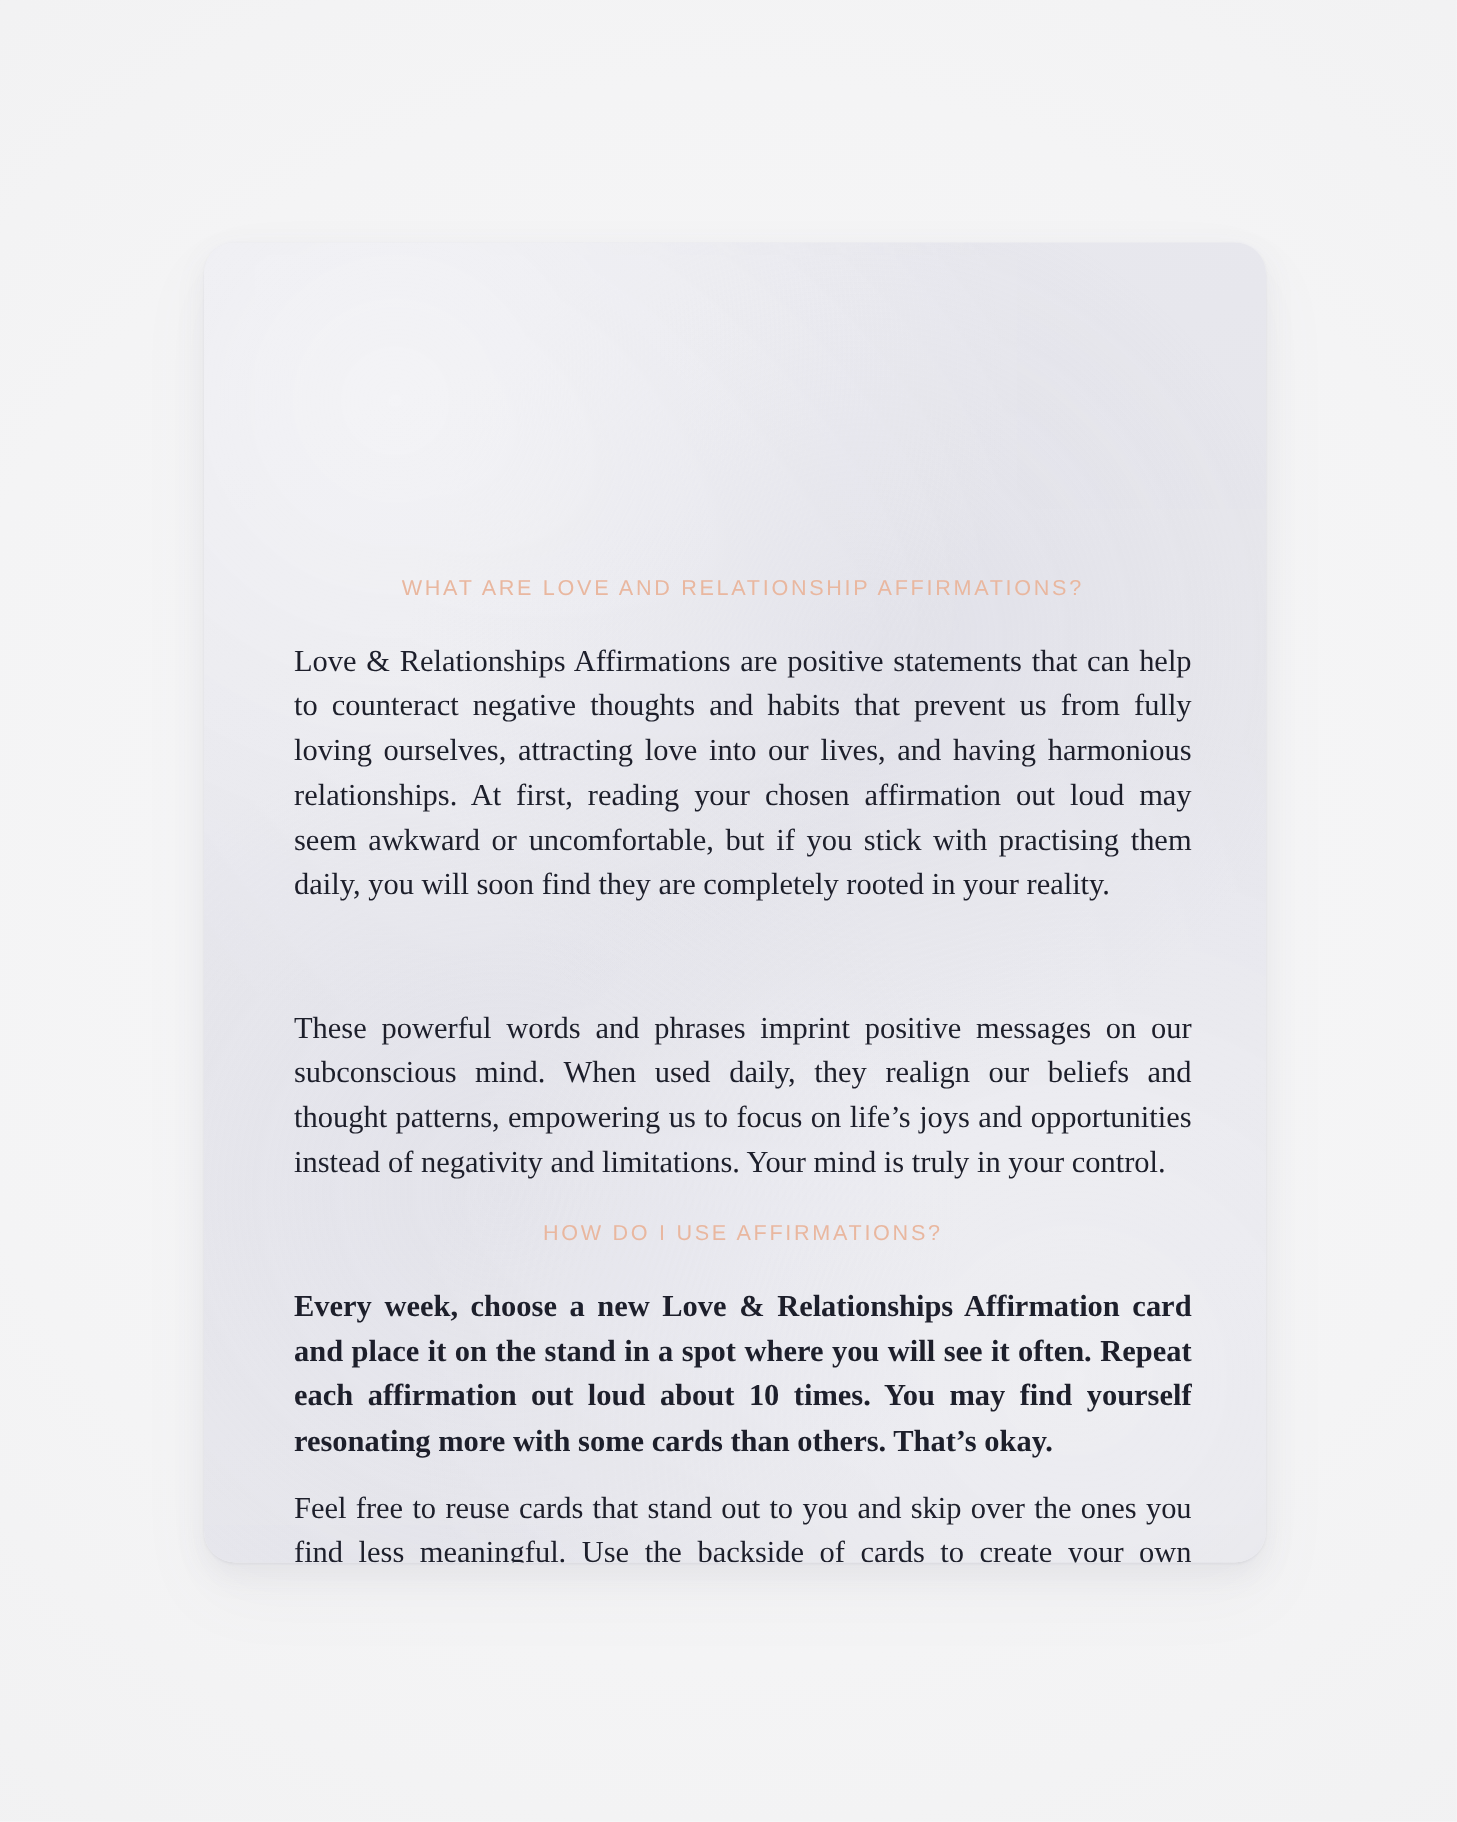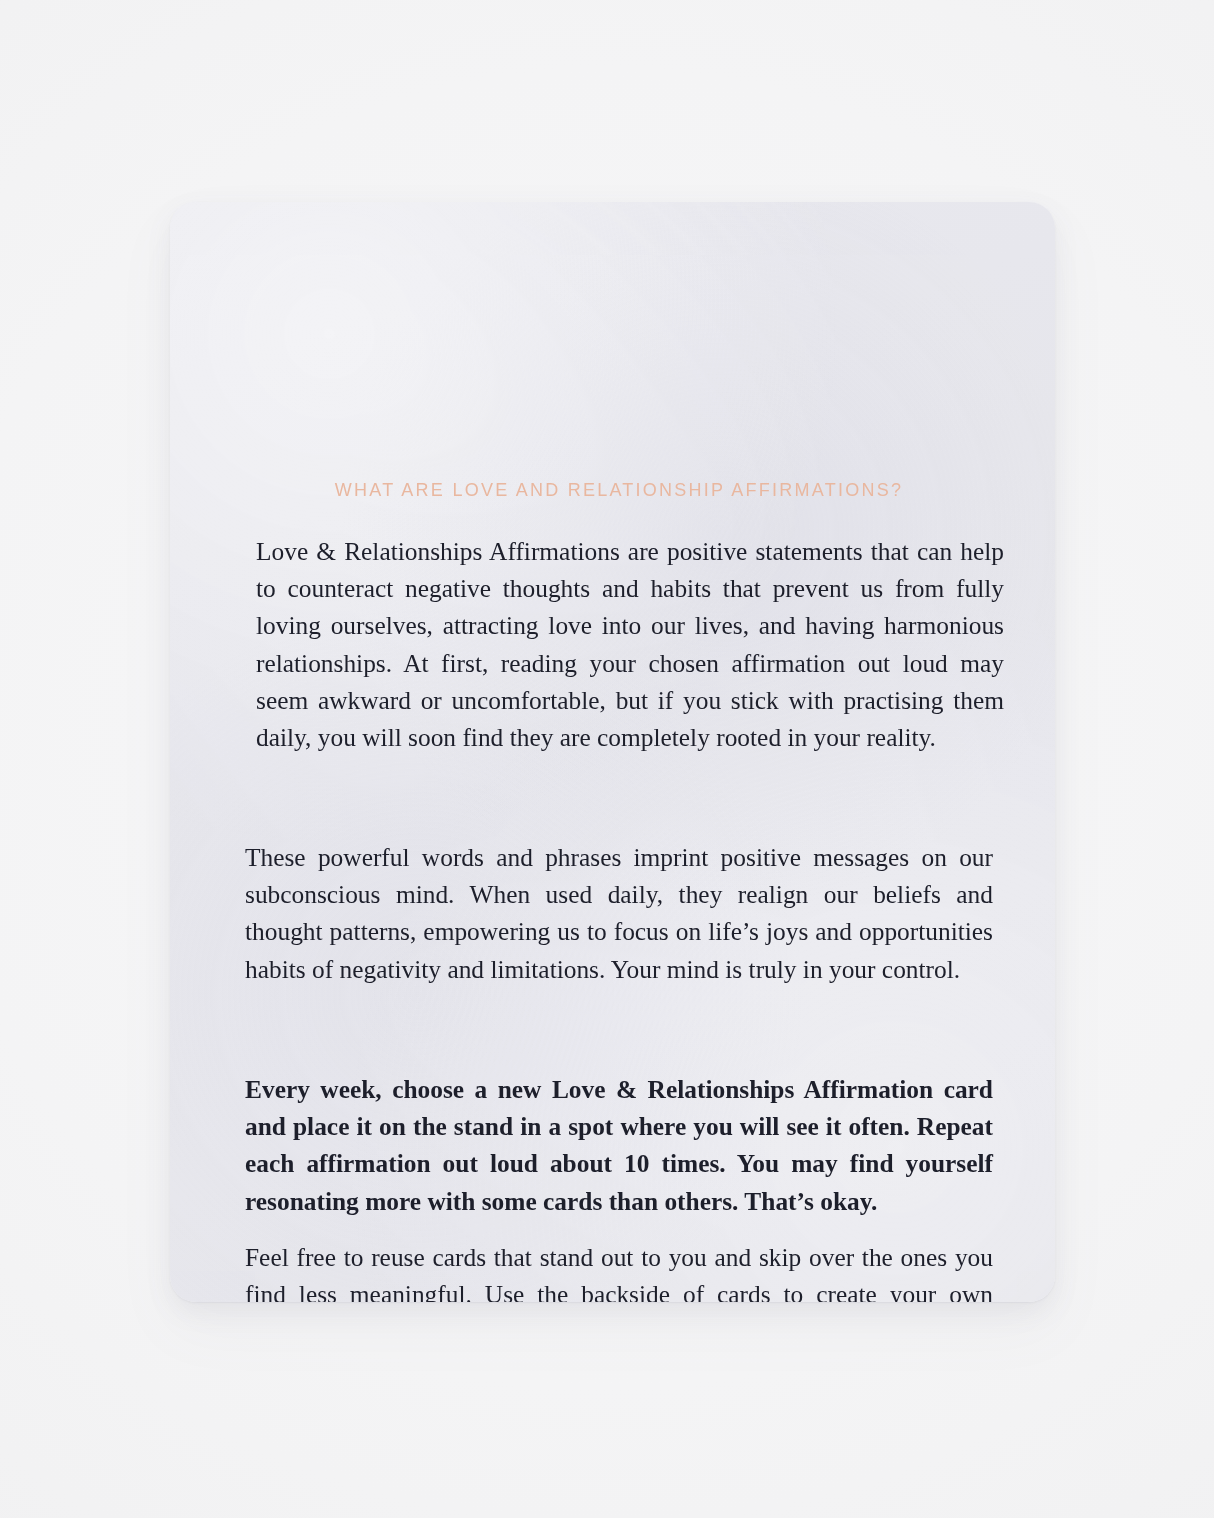--- a/index.html
+++ b/index.html
@@ -81,21 +81,21 @@
     line-height: 37.2px;
     color: #1d1f2b;
     text-align: justify;
     text-justify: inter-word;
     -webkit-hyphens: none;
     hyphens: none;
   }
 
   
   .h-1 { position: absolute; top: 278px;  left: 0; width: 100%; }
-  .p-1 { position: absolute; top: 331px;  left: 0; width: 100%; margin-left: 11px; }
+  .p-1 { position: absolute; top: 331px;  left: 0; width: 100%; }
 
   .h-2 { position: absolute; top: 583px;  left: 0; width: 100%; }
   .p-2 { position: absolute; top: 637px;  left: 0; width: 100%; }
 
   .h-3 { position: absolute; top: 815px;  left: 0; width: 100%; }
   .p-3 { position: absolute; top: 869px;  left: 0; width: 100%; font-weight: bold; }
   .p-4 { position: absolute; top: 1037px; left: 0; width: 100%; }
 </style>
 </head>
 <body>
@@ -110,23 +110,26 @@
     <div class="h-1">
       <h2 class="section-heading">WHAT ARE LOVE AND RELATIONSHIP AFFIRMATIONS?</h2>
     </div>
 
     <div class="p-1">
       <p class="body-text">Love &amp; Relationships Affirmations are positive statements that can help to counteract negative thoughts and habits that prevent us from fully loving ourselves, attracting love into our lives, and having harmonious relationships. At first, reading your chosen affirmation out loud may seem awkward or uncomfortable, but if you stick with practising them daily, you will soon find they are completely rooted in your reality.</p>
     </div>
 
 
     <div class="p-2">
-      <p class="body-text">These powerful words and phrases imprint positive messages on our subconscious mind. When used daily, they realign our beliefs and thought patterns, empowering us to focus on life’s joys and opportunities habits of negativity and limitations. Your mind is truly in your control.</p>
+      <p class="body-text">These powerful words and phrases imprint positive messages on our subconscious mind. When used daily, they realign our beliefs and thought patterns, empowering us to focus on life’s joys and opportunities instead of negativity and limitations. Your mind is truly in your control.</p>
     </div>
 
+    <div class="h-3">
+      <h2 class="section-heading">HOW DO I USE AFFIRMATIONS?</h2>
+    </div>
 
     <div class="p-3">
       <p class="body-text">Every week, choose a new Love &amp; Relationships Affirmation card and place it on the stand in a spot where you will see it often. Repeat each affirmation out loud about 10 times. You may find yourself resonating more with some cards than others. That’s okay.</p>
     </div>
 
     <div class="p-4">
       <p class="body-text">Feel free to reuse cards that stand out to you and skip over the ones you find less meaningful.  Use the backside of cards to create your own affirmations.</p>
     </div>
 
   </div>

